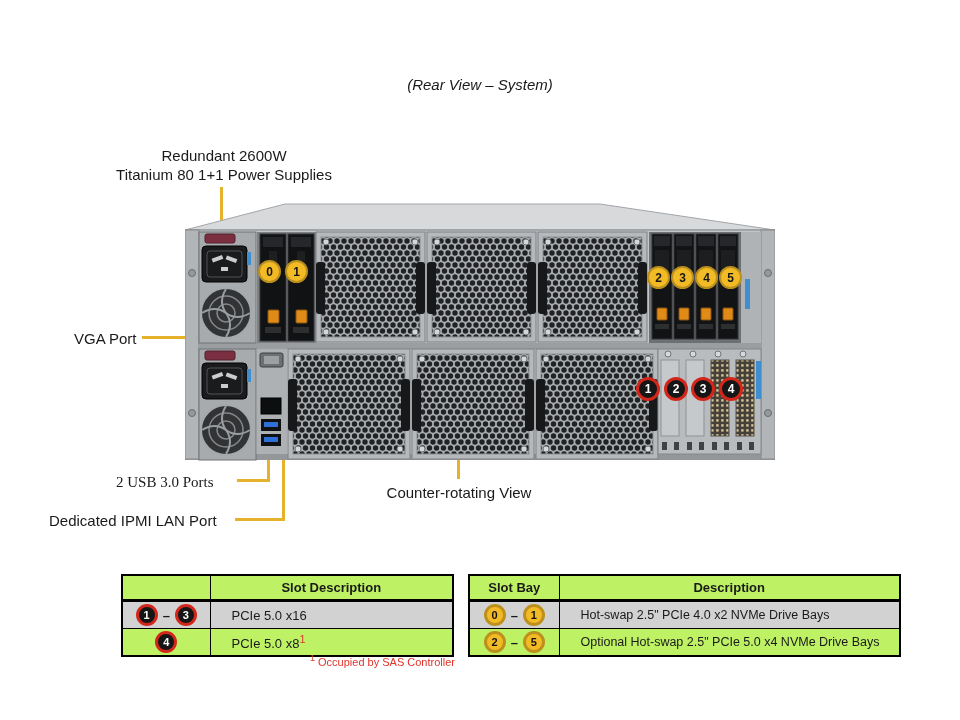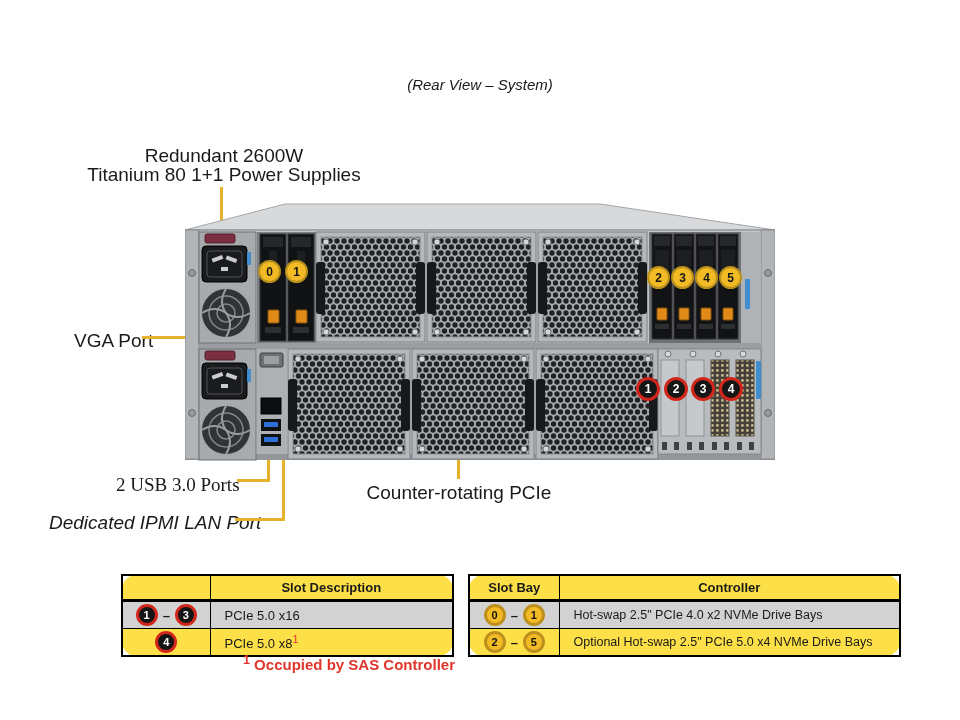--- a/index.html
+++ b/index.html
@@ -1,60 +1,60 @@
 <!DOCTYPE html>
 <html><head>
 <meta charset="utf-8">
 <style>
   html,body{margin:0;padding:0;background:#fff;}
   #page{position:relative;width:960px;height:720px;background:#ffffff;overflow:hidden;
         font-family:"Liberation Sans", sans-serif;color:#1a1a1a;}
   .abs{position:absolute;}
   #title{left:280px;top:76px;width:400px;text-align:center;font-size:15px;font-style:italic;}
-  .callout-label{font-size:19px;white-space:nowrap;}
+  .callout-label{font-size:15px;white-space:nowrap;}
   .center2{text-align:center;line-height:19px;}
   .gold-line{background:#E6B22C;}
   
   .imgb{position:absolute;display:flex;align-items:center;justify-content:center;
         border-radius:50%;font-weight:700;font-size:12px;box-sizing:border-box;line-height:1;}
   .imgb.yel{width:23px;height:23px;background:#F2BB26;border:2px solid #B98F1E;color:#161616;}
   .imgb.red{width:24px;height:24px;background:#161616;border:3px solid #D2261B;color:#fff;}
   
-  table{border-collapse:collapse;table-layout:fixed;background:#fde047;border-radius:18px;}
+  table{border-collapse:collapse;table-layout:fixed;background:#bef264;}
   table{border:2px solid #000;}
   th,td{border:1px solid #000;padding:0;vertical-align:middle;}
   thead th{border-bottom:3px solid #000;font-size:13px;font-weight:700;height:23px;}
   tbody td{height:26px;}
   tr.gray{background:#D2D2D2;}
-  td.desc{font-size:13px;padding-left:14px;text-align:left;}
+  td.desc{font-size:13px;padding-left:21px;text-align:left;}
   .badgecell{display:flex;align-items:center;justify-content:center;}
   .tb{display:inline-flex;align-items:center;justify-content:center;width:16px;height:16px;
       border-radius:50%;font-weight:700;font-size:11px;box-sizing:content-box;line-height:1;}
   .tb.red{background:#151515;border:3px solid #D2261B;color:#fff;}
   .tb.yel{background:#F2BB26;border:3px solid #BD8F1D;color:#111;}
   .dash{font-weight:700;margin:0 5px;font-size:13px;}
   sup.red, .footnote sup{color:#E0352B;}
-  .footnote{color:#E0352B;font-size:15px;text-align:right;font-weight:bold;}
+  .footnote{color:#E0352B;font-size:11px;text-align:right;}
 </style>
 </head>
 <body>
 
 <div id="page">
 
   <div id="title" class="abs">(Rear View – System)</div>
 
   <div class="abs callout-label center2" style="left:85px;top:146px;width:278px;">
     <div>Redundant 2600W</div>
     <div>Titanium 80 1+1 Power Supplies</div>
   </div>
   <div class="abs callout-label" style="left:67px;top:330px;margin-left:7px;">VGA Port</div>
   <div class="abs callout-label" style="left:116px;top:474px;font-family:Liberation Serif, serif;">2 USB 3.0 Ports</div>
-  <div class="abs callout-label" style="left:49px;top:512px;font-style:italic;">Dedicated IPMI LAN Port</div>
+  <div class="abs callout-label" style="left:49px;top:512px;">Dedicated IPMI LAN Port</div>
   <div class="abs callout-label center2" style="left:339px;top:483px;width:240px;">
-    <div>Counter-rotating PCIe</div>
+    <div>Counter-rotating View</div>
   </div>
 
   <div class="abs gold-line" style="left:220px;top:187px;width:3px;height:56px;"></div>
   <div class="abs gold-line" style="left:142px;top:336px;width:131px;height:3px;"></div>
   <div class="abs gold-line" style="left:270px;top:336px;width:3px;height:17px;"></div>
   <div class="abs gold-line" style="left:267px;top:449px;width:3px;height:33px;"></div>
   <div class="abs gold-line" style="left:237px;top:479px;width:33px;height:3px;"></div>
   <div class="abs gold-line" style="left:282px;top:419px;width:3px;height:102px;"></div>
   <div class="abs gold-line" style="left:235px;top:518px;width:50px;height:3px;"></div>
   <div class="abs gold-line" style="left:457px;top:419px;width:3px;height:60px;"></div>
@@ -255,21 +255,21 @@
   </table>
 
   <table class="abs" style="left:468px;top:574px;width:433px;">
     <colgroup>
         <col style="width:90px">
         <col>
       </colgroup>
     <thead>
       <tr>
         <th>Slot Bay</th>
-        <th>Controller</th>
+        <th>Description</th>
       </tr>
     </thead>
     <tbody>
       <tr class="gray">
         <td>
           <div class="badgecell">
             <span class="tb yel">0</span>
             <span class="dash">–</span>
             <span class="tb yel">1</span>
           </div>

